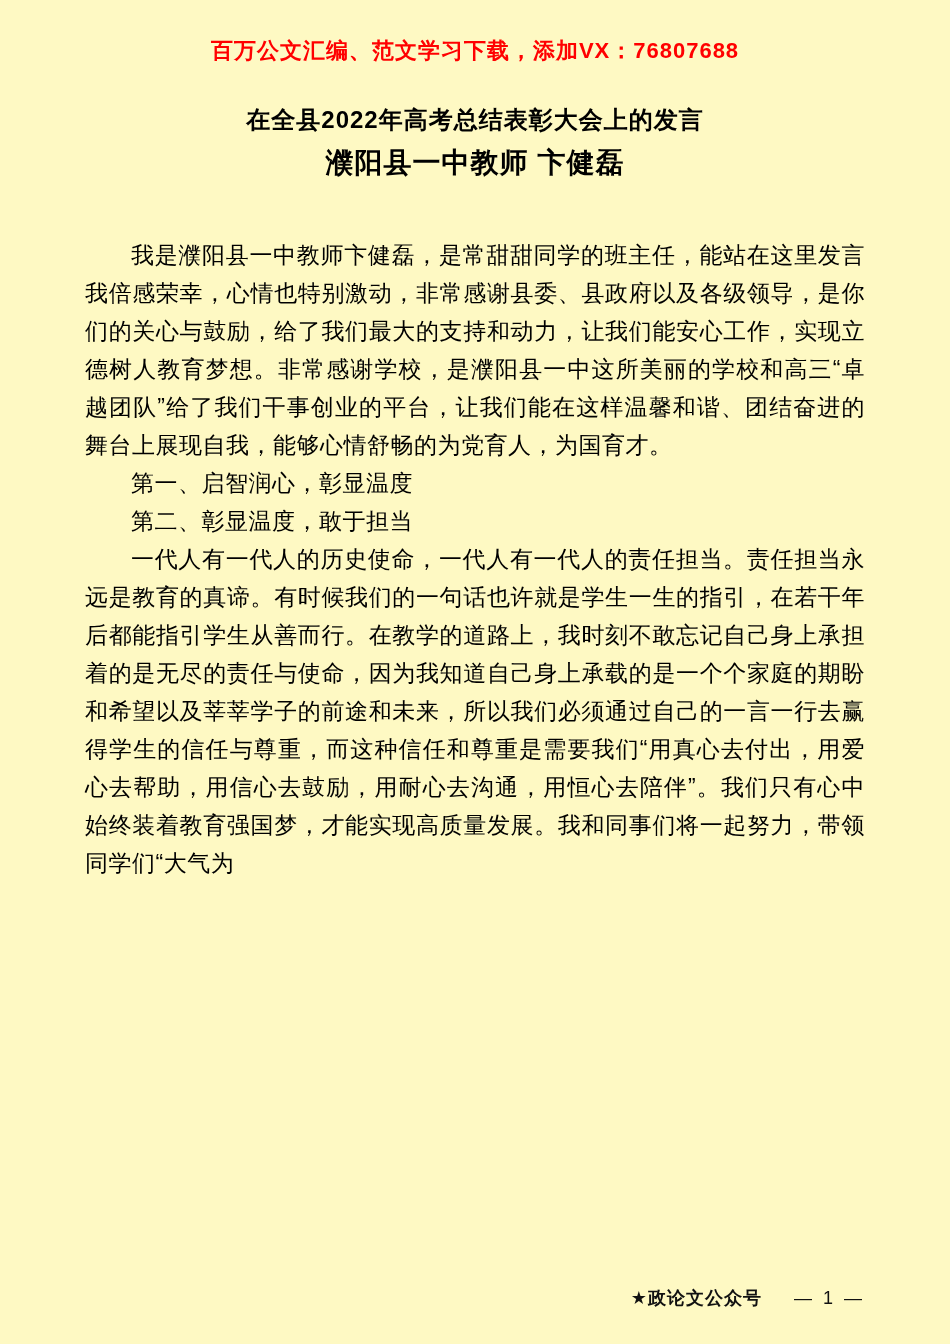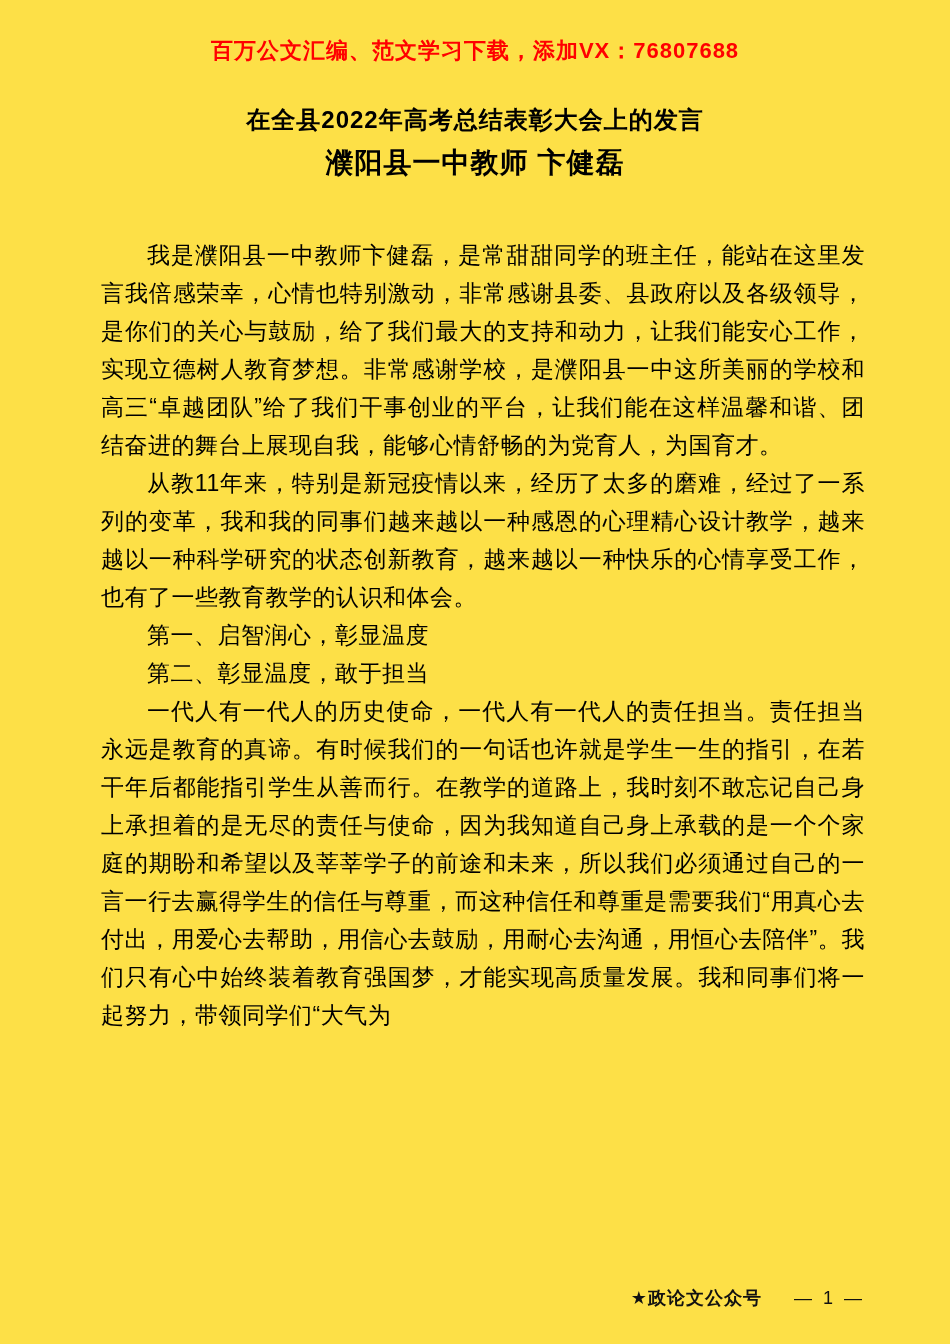--- a/index.html
+++ b/index.html
@@ -1,21 +1,21 @@
 <!DOCTYPE html>
 <html><head>
 <meta charset="utf-8">
 <style>
   * { margin: 0; padding: 0; box-sizing: border-box; }
   html, body { background: #ffffff; }
   .page {
     width: 950px;
     height: 1344px;
     position: relative;
-    background: #fde047;
+    background: #fef9c3;
     padding: 36px 85px 0 85px;
     font-family: "Liberation Sans", "DejaVu Sans", sans-serif;
     color: #000000;
     overflow: hidden;
   }
   .notice {
     text-align: center;
     font-size: 22px;
     font-weight: 600;
     letter-spacing: 1px;
@@ -41,21 +41,20 @@
     font-size: 23px;
     font-weight: normal;
     line-height: 43px;
   }
   .doc-body {
     margin-top: 52px;
     font-size: 23px;
     line-height: 38px;
     text-align: justify;
     letter-spacing: 0.5px;
-    margin-left: 16px;
   }
   .para { text-indent: 2em; }
   .heading { text-indent: 2em; font-weight: normal; }
   .footer {
     position: absolute;
     right: 85px;
     bottom: 34px;
     font-size: 18px;
     display: flex;
     align-items: center;
@@ -72,21 +71,20 @@
 
   <div class="notice" style="color: rgb(255, 0, 0);">百万公文汇编、范文学习下载，添加VX：76807688</div>
 
   <div class="title-block">
     <div class="doc-title">在全县2022年高考总结表彰大会上的发言</div>
     <div class="doc-author">濮阳县一中教师 卞健磊</div>
   </div>
 
   <div class="doc-body" id="doc-body">
       <p class="para">我是濮阳县一中教师卞健磊，是常甜甜同学的班主任，能站在这里发言我倍感荣幸，心情也特别激动，非常感谢县委、县政府以及各级领导，是你们的关心与鼓励，给了我们最大的支持和动力，让我们能安心工作，实现立德树人教育梦想。非常感谢学校，是濮阳县一中这所美丽的学校和高三“卓越团队”给了我们干事创业的平台，让我们能在这样温馨和谐、团结奋进的舞台上展现自我，能够心情舒畅的为党育人，为国育才。</p>
-      <p class="para">从教11年来，特别是新冠疫情以来，经历了太多的磨难，经过了一系列的变革，我和我的同事们越来越以一种感恩的心理精心设计教学，越来越以一种科学研究的状态创新教育，越来越以一种快乐的心情享受工作，也有了一些教育教学的认识和体会。</p>
       <p class="heading">第一、启智润心，彰显温度</p>
       <p class="heading">第二、彰显温度，敢于担当</p>
       <p class="para">一代人有一代人的历史使命，一代人有一代人的责任担当。责任担当永远是教育的真谛。有时候我们的一句话也许就是学生一生的指引，在若干年后都能指引学生从善而行。在教学的道路上，我时刻不敢忘记自己身上承担着的是无尽的责任与使命，因为我知道自己身上承载的是一个个家庭的期盼和希望以及莘莘学子的前途和未来，所以我们必须通过自己的一言一行去赢得学生的信任与尊重，而这种信任和尊重是需要我们“用真心去付出，用爱心去帮助，用信心去鼓励，用耐心去沟通，用恒心去陪伴”。我们只有心中始终装着教育强国梦，才能实现高质量发展。我和同事们将一起努力，带领同学们“大气为</p>
     </div>
 
   <div class="footer">
     <span class="source">★政论文公众号</span>
     <span class="page-number">—  1  —</span>
   </div>
 

